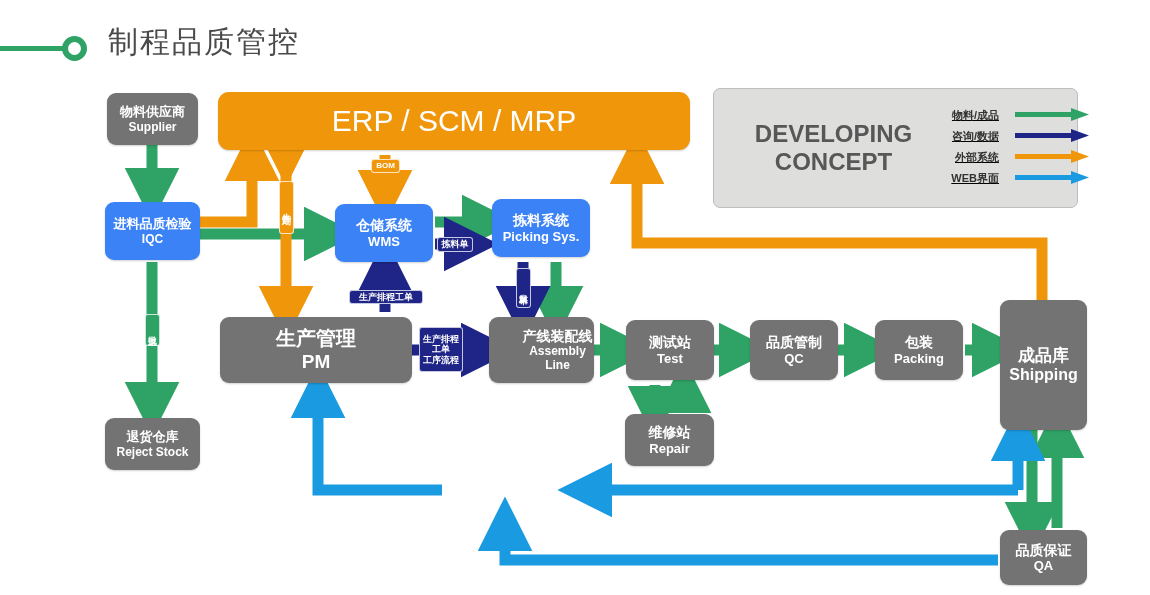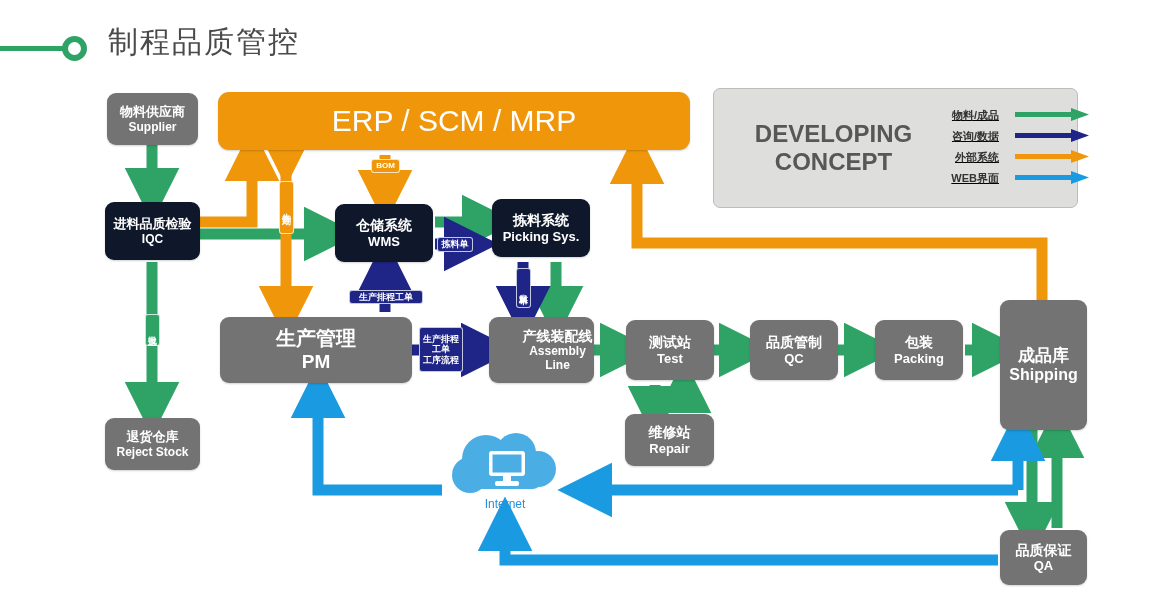--- a/index.html
+++ b/index.html
@@ -20,21 +20,21 @@
               letter-spacing:2px;white-space:nowrap;}
 
   
   .node{position:absolute;box-sizing:border-box;border-radius:9px;
         display:flex;flex-direction:column;align-items:center;justify-content:center;
         color:#ffffff;text-align:center;line-height:1.18;z-index:5;
         box-shadow:0 1px 2px rgba(0,0,0,.18);}
   .node .cn{font-weight:bold;}
   .node .en{font-weight:bold;}
   .green{background:#737373;}
-  .navy{background:#0f172a;}
+  .navy{background:#3b82f6;}
   .orange{background:#f0960a;}
 
   
   .tag{position:absolute;box-sizing:border-box;border-radius:3px;color:#ffffff;
        font-size:9px;font-weight:bold;text-align:center;display:flex;
        align-items:center;justify-content:center;line-height:1.12;z-index:7;
        border:1px solid rgba(255,255,255,.75);}
   .tag.vert{writing-mode:vertical-rl;text-orientation:upright;letter-spacing:1px;}
   .tag.navy{background:#1f2487;}
   .tag.orange{background:#f0960a;}
@@ -198,38 +198,20 @@
   <div class="node green" style="left:625px;top:414px;width:89px;height:52px;">
     <span class="cn" style="font-size:14px;">维修站</span>
     <span class="en" style="font-size:13px;">Repair</span>
   </div>
 
   <div class="node green" style="left:1000px;top:530px;width:87px;height:55px;">
     <span class="cn" style="font-size:14px;">品质保证</span>
     <span class="en" style="font-size:13px;">QA</span>
   </div>
 
-  <div class="cloud-wrap">
-    <svg width="118" height="66" viewBox="0 0 118 66">
-      <g fill="#4aaee4">
-        <circle cx="40" cy="26" r="24"></circle>
-        <circle cx="70" cy="20" r="20"></circle>
-        <circle cx="92" cy="36" r="18"></circle>
-        <circle cx="24" cy="42" r="18"></circle>
-        <rect x="22" y="38" width="74" height="18" rx="9"></rect>
-      </g>
-      <g fill="#ffffff">
-        <rect x="43" y="18" width="36" height="25" rx="3"></rect>
-        <rect x="57" y="43" width="8" height="6"></rect>
-        <rect x="49" y="48" width="24" height="5" rx="2"></rect>
-      </g>
-      <rect x="46.5" y="21.5" width="29" height="18" fill="#4aaee4"></rect>
-    </svg>
-    <div class="cloud-label">Internet</div>
-  </div>
 
   <div class="tag orange" style="left:371px;top:159px;width:29px;height:14px;font-size:8px;">BOM</div>
 
   <div class="tag orange vert" style="left:279px;top:181px;width:15px;height:53px;font-size:9px;">生产计划</div>
 
   <div class="tag green vert" style="left:145px;top:314px;width:15px;height:32px;font-size:9px;">批退</div>
 
   <div class="tag navy" style="left:437px;top:237px;width:36px;height:15px;font-size:9px;">拣料单</div>
 
   <div class="tag navy vert" style="left:516px;top:268px;width:15px;height:40px;font-size:9px;">发料单</div>

